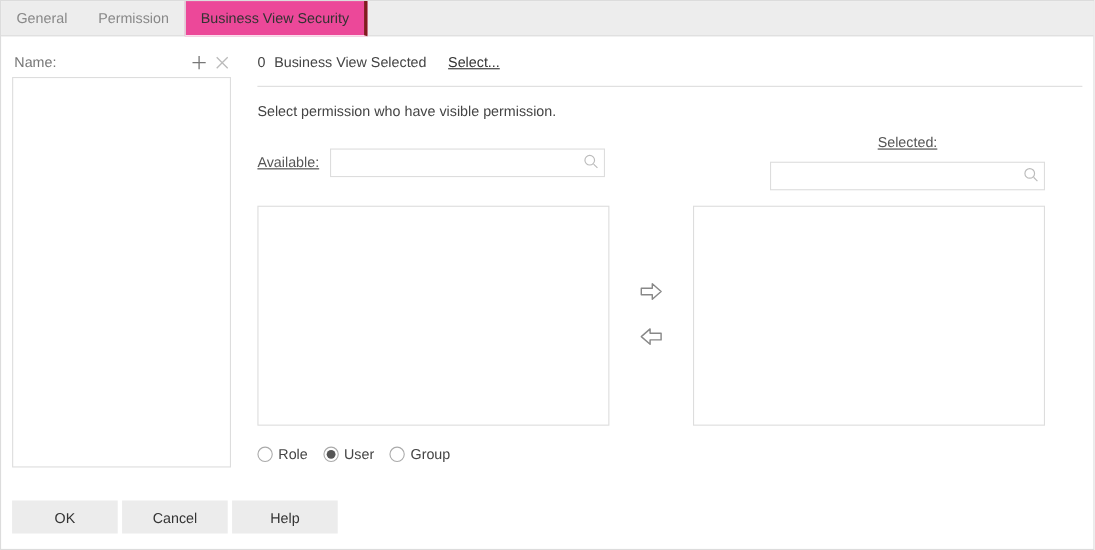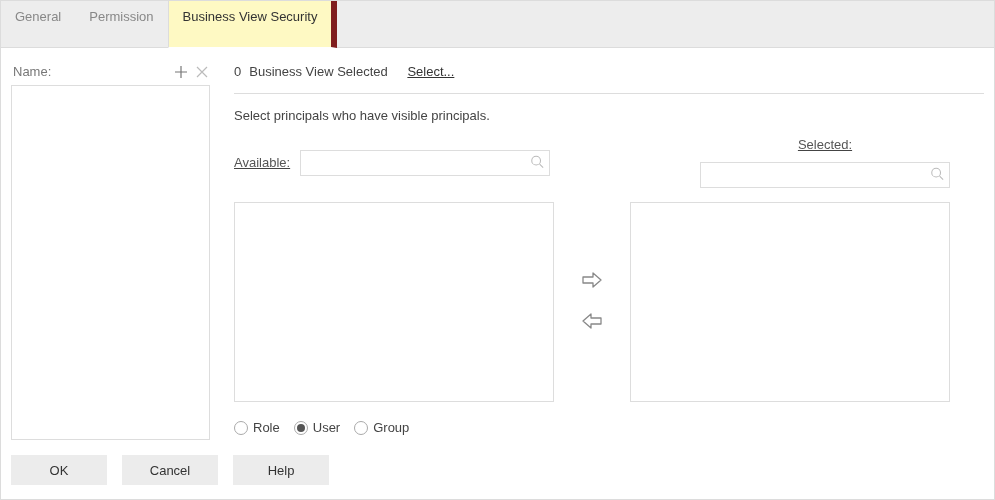--- a/index.html
+++ b/index.html
@@ -1,20 +1,20 @@
 <!DOCTYPE html>
 <html><head>
 <meta charset="utf-8">
 <style>
   * { box-sizing: border-box; }
   html, body { margin: 0; padding: 0; font-family: "Segoe UI", Arial, sans-serif; font-size: 13px; color: #444; }
   .window { width: 995px; height: 500px; border: 1px solid #dcdcdc; background: #fff; position: relative; }
-  .tabs { display: flex; background: #ededed; border-bottom: 1px solid #dcdcdc; height: 47px; }
+  .tabs { display: flex; background: #ededed; border-bottom: 1px solid #dcdcdc; height: 32px; }
   .tab { padding: 0 14px; line-height: 32px; color: #888; cursor: pointer; }
-  .tab.active { background: #fef9c3; color: #333; border-right: 6px solid #7f1d1d; border-left: 1px solid #dcdcdc; margin-bottom: -1px; border-bottom: 1px solid #fff; text-align: right; }
+  .tab.active { background: #ec4899; color: #333; border-right: 3px solid #7f1d1d; border-left: 1px solid #dcdcdc; margin-bottom: -1px; border-bottom: 1px solid #fff; text-align: right; }
   .tab:first-child.active { border-left: none; }
   .content { display: flex; padding: 16px 10px 10px 10px; height: calc(100% - 32px); }
   .left-pane { width: 199px; display: flex; flex-direction: column; }
   .left-header { display: flex; align-items: center; justify-content: space-between; padding: 0 2px 6px 2px; color: #777; }
   .left-header-icons { display: flex; gap: 8px; align-items: center; }
   .plus-icon, .x-icon { color: #777; cursor: pointer; display: inline-flex; }
   .name-list { flex: 1; border: 1px solid #ddd; background: #fff; min-height: 340px; max-height: 355px; }
   .right-pane { flex: 1; padding-left: 24px; display: flex; flex-direction: column; }
   .top-row { display: flex; align-items: center; gap: 8px; color: #444; padding-bottom: 14px; }
   .select-link { text-decoration: underline; color: #333; cursor: pointer; text-align: right; }
@@ -26,21 +26,21 @@
   .search-input { width: 250px; height: 26px; border: 1px solid #ddd; padding: 2px 26px 2px 6px; font-size: 13px; color: #444; background: #fff; }
   .search-icon { position: absolute; right: 6px; top: 50%; transform: translateY(-50%); color: #bbb; pointer-events: none; }
   .lists-row { display: flex; align-items: center; gap: 18px; margin-top: 14px; }
   .list-box { width: 320px; height: 200px; border: 1px solid #ddd; background: #fff; }
   .arrows { display: flex; flex-direction: column; gap: 16px; align-items: center; width: 40px; }
   .arrow-btn { background: none; border: none; cursor: pointer; color: #777; padding: 2px; }
   .radio-row { display: flex; align-items: center; gap: 14px; margin-top: 18px; }
   .radio-item { display: flex; align-items: center; gap: 5px; color: #444; cursor: pointer; }
   .radio-circle { width: 14px; height: 14px; border: 1px solid #aaa; border-radius: 50%; display: inline-flex; align-items: center; justify-content: center; }
   .radio-circle.checked::after { content: ""; width: 8px; height: 8px; background: #555; border-radius: 50%; display: block; }
-  .button-row { position: absolute; left: 10px; bottom: 14px; display: flex; gap: 15px; }
+  .button-row { position: absolute; left: 10px; bottom: 14px; display: flex; gap: 4px; }
   .btn { width: 96px; height: 30px; border: none; background: #ececec; color: #333; cursor: pointer; font-size: 13px; }
   .col-head { display:flex; align-items:center; gap:10px; }
   .spacer-col { width: 40px; }
 </style>
 </head>
 <body>
 
 <div class="window">
 
   <div class="tabs">
@@ -74,21 +74,21 @@
 
       <div class="top-row">
         <span>0</span>
         <span>Business View Selected</span>
         &nbsp;
         <span class="select-link">Select...</span>
       </div>
 
       <hr class="hr">
 
-      <div class="instruction">Select principals who have visible principals.</div>
+      <div class="instruction">Select permission who have visible permission.</div>
 
       <div class="picker-row">
         <div class="col-head" style="width:320px;">
           <span class="label-inline">Available:</span>
           <span class="search-wrap">
             <input class="search-input" style="">
             <span class="search-icon">
               <svg width="14" height="14" viewBox="0 0 16 16">
                   <circle cx="7" cy="7" r="5" stroke="currentColor" stroke-width="1.2" fill="none"></circle>
                   <path d="M11 11l4 4" stroke="currentColor" stroke-width="1.2"></path>

